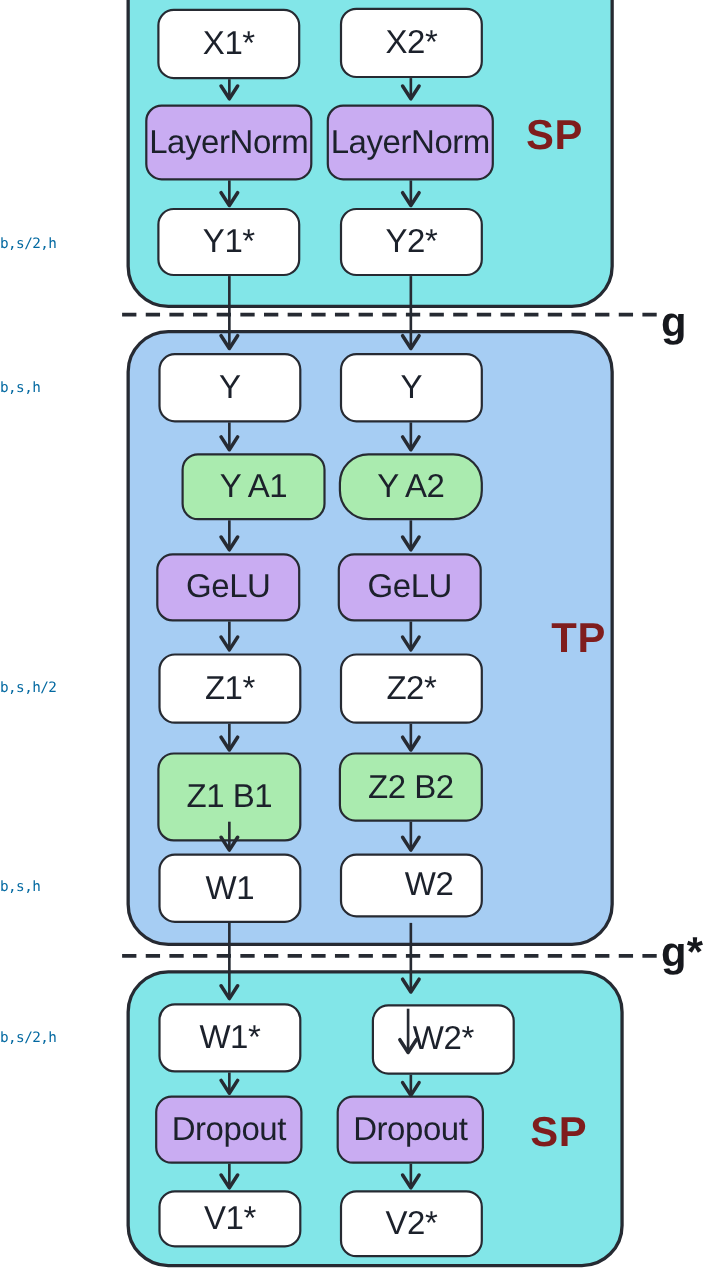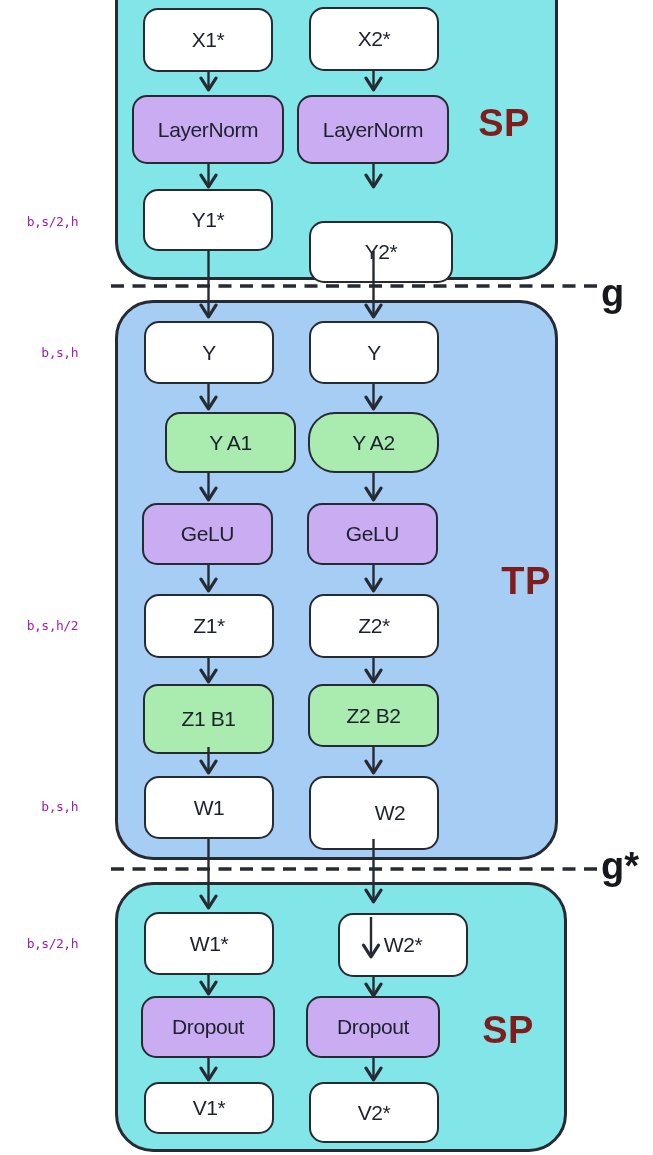--- a/index.html
+++ b/index.html
@@ -7,69 +7,69 @@
     position:relative; width:653px; height:1155px; overflow:hidden;
     background:#ffffff; font-family:"Liberation Sans", sans-serif;
   }
   .section { position:absolute; border:3px solid #262a32; border-radius:38px; box-sizing:border-box; }
   .sec-sp  { background:#82e6e8; }
   .sec-tp  { background:#a6cdf3; }
   .node {
     position:absolute; box-sizing:border-box;
     display:flex; align-items:center; justify-content:center;
     border:2.5px solid #262a32; border-radius:15px;
-    font-size:21px; font-weight:500; letter-spacing:-0.4px; color:#1c212b;
+    font-size:30px; font-weight:500; letter-spacing:-0.4px; color:#1c212b;
     white-space:nowrap;
     text-align:center;
   }
   .n-tensor { background:#ffffff; }
   .n-op     { background:#c9acf2; }
   .n-matmul { background:#aaebaf; }
   .sec-label {
     position:absolute; font-size:38px; font-weight:600; letter-spacing:0.5px;
     color:#7f1d1d; text-align:center;
   }
   .dim-label {
-    position:absolute; width:78px; text-align:right;
+    position:absolute; width:78px; text-align:left;
     font-family:"DejaVu Sans Mono", monospace; font-size:13px; line-height:16px;
-    color:#a21caf; letter-spacing:-0.5px;
+    color:#0369a1; letter-spacing:-0.5px;
   }
   .comm-label {
     position:absolute; font-size:38px; font-weight:600; color:#16181d; line-height:44px;
   }
   svg.overlay { position:absolute; left:0; top:0; pointer-events:none; }
 </style>
 </head>
 <body>
 
 <div class="canvas">
 
   <div class="section sec-sp" style="left:115px; top:-42px; width:443px; height:322px;"></div>
   <div class="section sec-tp" style="left:115px; top:300px; width:443px; height:560px;"></div>
   <div class="section sec-sp" style="left:115px; top:882px; width:452px; height:270px;"></div>
 
   <div class="node n-tensor" style="left:143px; top:8px;   width:130px; height:64px;">X1*</div>
   <div class="node n-tensor" style="left:309px; top:7px;   width:130px; height:64px;">X2*</div>
   <div class="node n-op" style="left:132px; top:95px;  width:152px; height:69px;">LayerNorm</div>
   <div class="node n-op" style="left:297px; top:95px;  width:152px; height:69px;">LayerNorm</div>
   <div class="node n-tensor" style="left:143px; top:189px; width:130px; height:62px;">Y1*</div>
-  <div class="node n-tensor" style="left:309px; top:189px; width:144px; height:62px;margin-top:32px;">Y2*</div>
+  <div class="node n-tensor" style="left:309px; top:189px; width:130px; height:62px;">Y2*</div>
 
   <div class="node n-tensor" style="left:144px; top:321px; width:130px; height:63px;">Y</div>
   <div class="node n-tensor" style="left:309px; top:321px; width:130px; height:63px;">Y</div>
   <div class="node n-matmul" style="left:143px; top:412px; width:131px; height:61px;margin-left:22px;">Y A1</div>
   <div class="node n-matmul" style="left:308px; top:412px; width:131px; height:61px;border-radius:27px;">Y A2</div>
   <div class="node n-op" style="left:142px; top:503px; width:131px; height:62px;">GeLU</div>
   <div class="node n-op" style="left:307px; top:503px; width:131px; height:62px;">GeLU</div>
   <div class="node n-tensor" style="left:144px; top:594px; width:130px; height:64px;">Z1*</div>
   <div class="node n-tensor" style="left:309px; top:594px; width:130px; height:64px;">Z2*</div>
-  <div class="node n-matmul" style="left:143px; top:684px; width:131px; height:70px;">Z1 B1</div>
+  <div class="node n-matmul" style="left:143px; top:684px; width:131px; height:81px;">Z1 B1</div>
   <div class="node n-matmul" style="left:308px; top:684px; width:131px; height:63px;">Z2 B2</div>
   <div class="node n-tensor" style="left:144px; top:776px; width:130px; height:63px;">W1</div>
-  <div class="node n-tensor" style="left:309px; top:776px; width:130px; height:74px;padding-left:32px;">W2</div>
+  <div class="node n-tensor" style="left:309px; top:776px; width:130px; height:58px;padding-left:32px;">W2</div>
 
   <div class="node n-tensor" style="left:144px; top:912px;  width:130px; height:63px;">W1*</div>
   <div class="node n-tensor" style="left:310px; top:913px;  width:130px; height:64px;margin-left:28px;">W2*</div>
   <div class="node n-op" style="left:141px; top:996px;  width:134px; height:62px;">Dropout</div>
   <div class="node n-op" style="left:306px; top:996px;  width:134px; height:62px;">Dropout</div>
   <div class="node n-tensor" style="left:144px; top:1082px; width:130px; height:52px;">V1*</div>
   <div class="node n-tensor" style="left:309px; top:1082px; width:130px; height:61px;">V2*</div>
 
   <svg class="overlay" width="653" height="1155" viewBox="0 0 653 1155">
     <defs>

